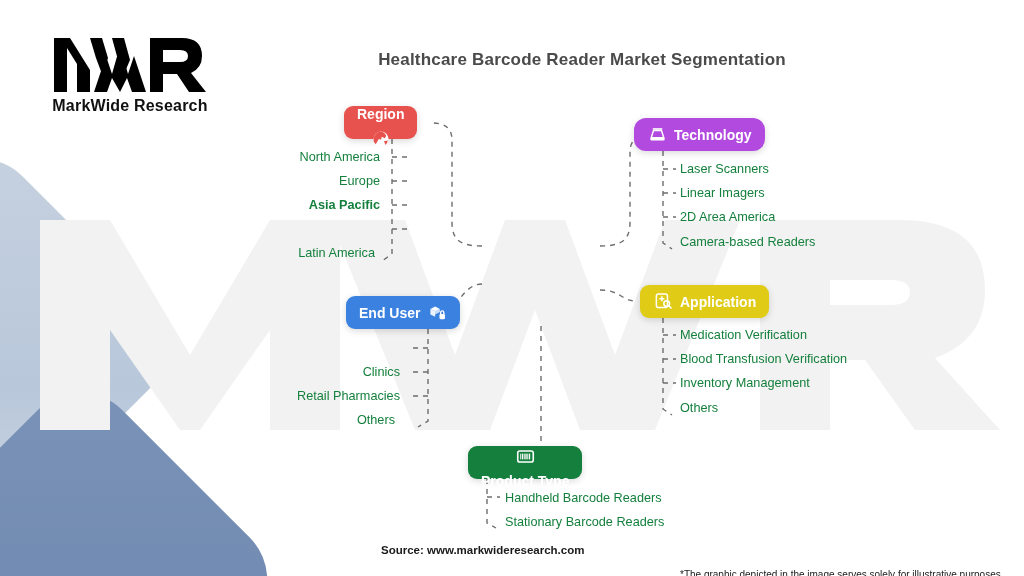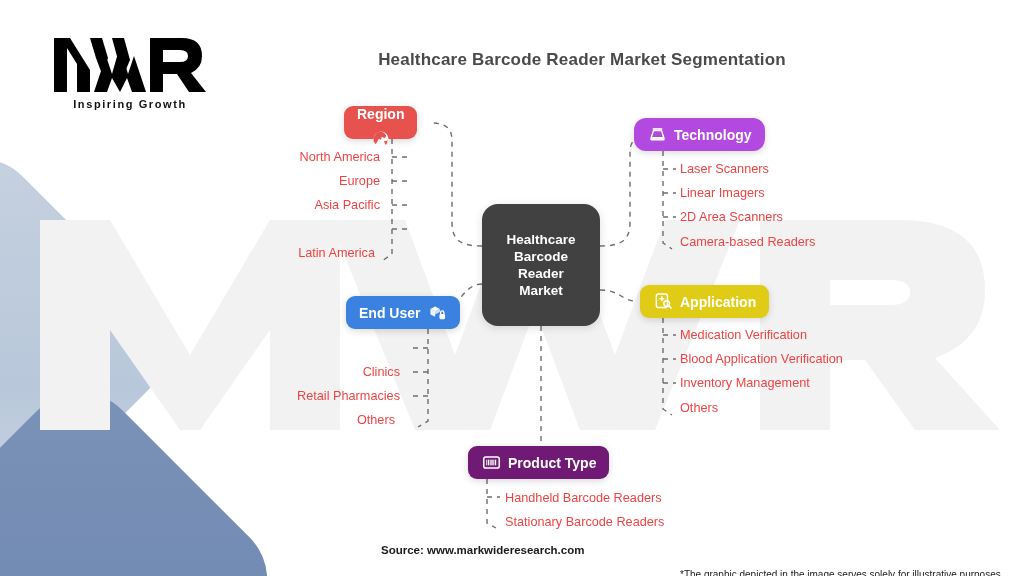--- a/index.html
+++ b/index.html
@@ -69,25 +69,25 @@
     position:absolute;display:flex;align-items:center;gap:7px;
     height:33px;padding:0 13px;border-radius:9px;
     box-shadow:0 2px 7px rgba(0,0,0,.15);
     color:#fff;font-size:14px;font-weight:bold;white-space:nowrap;
   }
   .pill .ico{display:flex;align-items:center;justify-content:center;width:20px;height:20px;flex:0 0 auto;}
   .pill-region{left:344px;top:106px;background:#e8524e;flex-direction:column;}
   .pill-tech{left:634px;top:118px;background:#b34ae0;border-radius:12px;}
   .pill-app{left:640px;top:285px;background:#e0cb16;}
   .pill-enduser{left:346px;top:296px;background:#3b82e0;}
-  .pill-product{left:468px;top:446px;background:#701a75;}
+  .pill-product{left:468px;top:446px;background:#15803d;flex-direction:column;}
 
   
   .leaf{
-    position:absolute;font-size:12.7px;color:#ef4444;white-space:nowrap;
+    position:absolute;font-size:12.7px;color:#15803d;white-space:nowrap;
     line-height:14px;
   }
   .leaf.right-align{text-align:right;}
 
   .footer-src{
     position:absolute;left:381px;top:544px;
     font-size:11.5px;font-weight:bold;color:#1a1a1a;
   }
   .footer-note{
     position:absolute;left:680px;top:569px;
@@ -114,21 +114,21 @@
   <div class="logo">
     <svg class="logo-mark" width="160" height="62" viewBox="0 0 160 62" style="margin:0 auto;display:block;">
       <g fill="#000">
         <path d="M4 58 L4 4 L20 4 L40 36 L40 58 L27 58 L27 30 L17 14 L17 58 Z"></path>
         <path d="M40 4 L52 4 L58 24 L52 40 L46 24 Z"></path>
         <path d="M44 58 L56 22 L62 40 L70 12 L78 40 L84 22 L96 58 L82 58 L77 44 L70 58 L62 44 L57 58 Z"></path>
         <path d="M62 4 L74 4 L80 26 L74 40 L68 26 Z"></path>
         <path d="M100 58 L100 4 L132 4 Q152 4 152 22 Q152 34 141 39 L156 58 L139 58 L127 40 L113 40 L113 58 Z M113 16 L113 28 L130 28 Q138 28 138 22 Q138 16 130 16 Z"></path>
       </g>
     </svg>
-    <div class="logo-tag">Inspiring Growth</div>
+    <div class="logo-name">MarkWide Research</div>
   </div>
 
   <div class="title">
     <span>Healthcare Barcode Reader Market Segmentation</span>
   </div>
 
   <svg class="wires" viewBox="0 0 1024 576">
     <g fill="none" stroke="#6e6e6e" stroke-width="1.4" stroke-dasharray="5,5" stroke-linecap="butt">
 
       <path d="M482 246 C 460 246 452 240 452 222 L452 140 C452 126 442 123 432 123"></path>
@@ -160,72 +160,64 @@
       <path d="M428 329 L428 421 L418 427"></path>
       <path d="M428 348 L412 348"></path>
       <path d="M428 372 L412 372"></path>
       <path d="M428 396 L412 396"></path>
 
       <path d="M487 479 L487 523 L496 528"></path>
       <path d="M487 497 L500 497"></path>
     </g>
   </svg>
 
-  <div class="center-node">
-    <div class="txt">
-      <span>Healthcare</span><br>
-      <span>Barcode</span><br>
-      <span>Reader</span><br>
-      <span>Market</span>
-    </div>
-  </div>
 
   <div class="pill pill-region">
     <span>Region</span>
     <span class="ico">
       <svg width="18" height="18" viewBox="0 0 24 24">
         <circle cx="12" cy="12" r="10" fill="#fff"></circle>
         <path d="M12 2a10 10 0 0 0-7 17l4-7 3 1 1-4 4 2 2-3A10 10 0 0 0 12 2z" fill="#e8524e"></path>
         <path d="M18 20a10 10 0 0 0 3-6l-5 1z" fill="#e8524e"></path>
       </svg>
     </span>
   </div>
   <div class="leaf right-align" style="left:190px;top:150px;width:190px;">North America</div>
   <div class="leaf right-align" style="left:190px;top:174px;width:190px;">Europe</div>
-  <div class="leaf right-align" style="left:190px;top:198px;width:190px;">Asia Pacific</div>
+  <div class="leaf right-align" style="left:190px;top:198px;width:190px;font-weight:bold;">Asia Pacific</div>
   <div class="leaf right-align" style="left:190px;top:246px;width:185px;">Latin America</div>
 
   <div class="pill pill-tech">
     <span class="ico">
       <svg width="19" height="19" viewBox="0 0 24 24">
         <path d="M6 4h12v2H6z" fill="#fff"></path>
         <path d="M4 16l3-9h10l3 9z" fill="none" stroke="#fff" stroke-width="1.8"></path>
         <rect x="3" y="16.5" width="18" height="3.2" rx="1.3" fill="#fff"></rect>
       </svg>
     </span>
     <span>Technology</span>
   </div>
   <div class="leaf" style="left:680px;top:162px;">Laser Scanners</div>
   <div class="leaf" style="left:680px;top:186px;">Linear Imagers</div>
-  <div class="leaf" style="left:680px;top:210px;">2D Area Scanners</div>
+  <div class="leaf" style="left:680px;top:210px;">2D Area America</div>
   <div class="leaf" style="left:680px;top:235px;">Camera-based Readers</div>
 
   <div class="pill pill-app">
     <span class="ico">
       <svg width="19" height="19" viewBox="0 0 24 24">
         <rect x="3" y="2.5" width="14" height="17" rx="2.6" fill="none" stroke="#fff" stroke-width="1.9"></rect>
         <path d="M10 6v5M7.5 8.5h5" stroke="#fff" stroke-width="1.9" stroke-linecap="round"></path>
         <circle cx="16" cy="14.5" r="3.6" fill="none" stroke="#fff" stroke-width="1.9"></circle>
         <path d="M18.6 17.2l3 3" stroke="#fff" stroke-width="2.1" stroke-linecap="round"></path>
       </svg>
     </span>
     <span>Application</span>
   </div>
   <div class="leaf" style="left:680px;top:328px;">Medication Verification</div>
-  <div class="leaf" style="left:680px;top:352px;">Blood Application Verification</div>
+  <div class="leaf" style="left:680px;top:352px;">Blood Transfusion Verification</div>
   <div class="leaf" style="left:680px;top:376px;">Inventory Management</div>
   <div class="leaf" style="left:680px;top:401px;">Others</div>
 
   <div class="pill pill-enduser">
     <span>End User</span>
     <span class="ico">
       <svg width="19" height="19" viewBox="0 0 24 24">
         <path d="M3 7.5l6-3 6 3-6 3z" fill="#fff"></path>
         <path d="M3 7.5v7l6 3v-7z" fill="#fff" opacity=".9"></path>
         <path d="M15 7.5v4l-6 3v-4z" fill="#fff" opacity=".75"></path>

